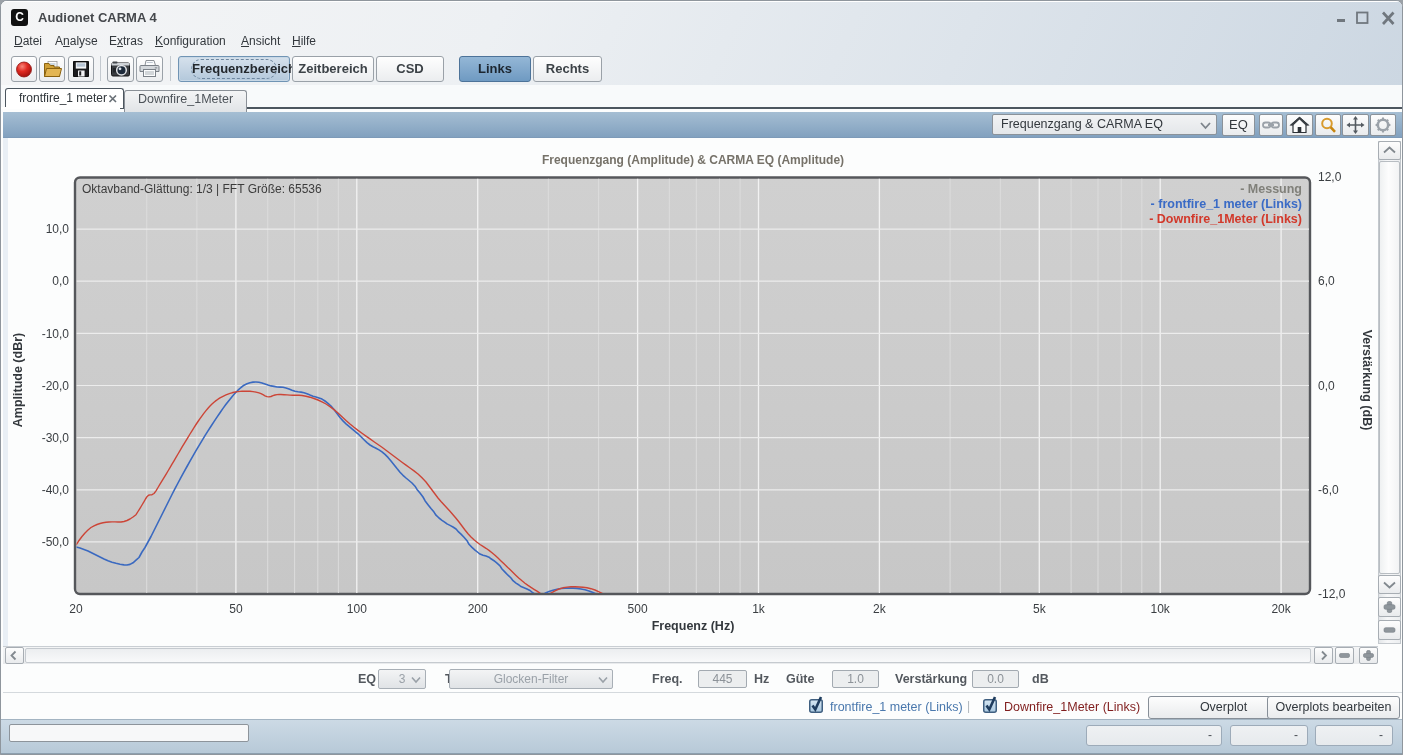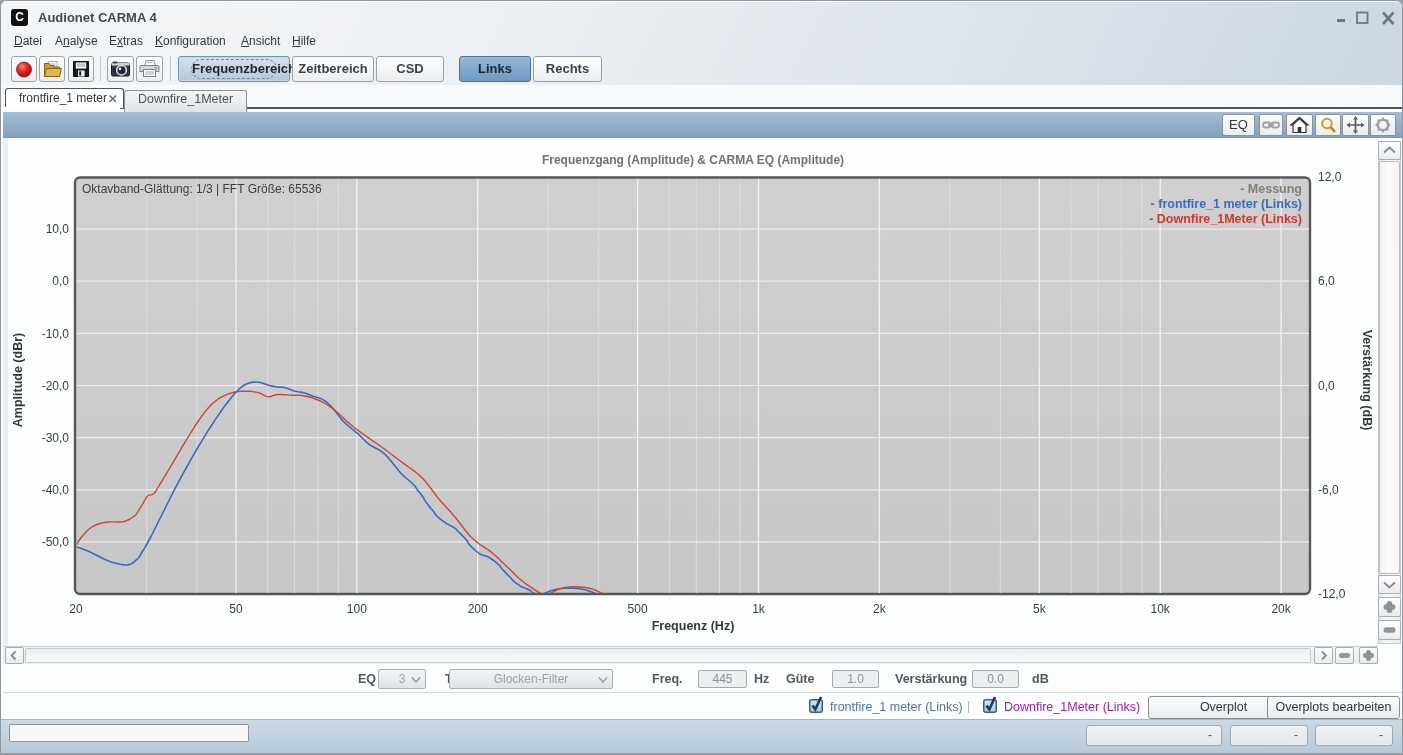--- a/index.html
+++ b/index.html
@@ -118,20 +118,25 @@
 <div id="tabline"></div>
 <div id="tab2">Downfire_1Meter</div>
 <div id="tab1"><span style="margin-left:13px;">frontfire_1 meter</span>
 <svg style="position:absolute;right:5px;top:5px;" width="10" height="10" xmlns="http://www.w3.org/2000/svg">
         <path d="M1.5 1.5 L8 8 M8 1.5 L1.5 8" stroke="#686f76" stroke-width="1.6"></path>
       </svg>
 </div>
 <div id="tab1c"></div>
 
 <div id="bluebar"></div>
+<div id="combo"><span style="margin-left:8px;">Frequenzgang &amp; CARMA EQ</span>
+<svg style="position:absolute;right:5px;top:6px;" width="11" height="9" xmlns="http://www.w3.org/2000/svg">
+        <path d="M1 2 L5.5 7 L10 2" stroke="#7d848b" stroke-width="1.8" fill="none"></path>
+      </svg>
+</div>
 <div class="bbtn" style="left:1221px;width:33px;font-size:13px;color:#33383d;text-align:center;line-height:20px;">EQ</div>
 <div class="bbtn" style="left:1258px;width:24px;">
 <svg width="22" height="20" viewBox="0 0 22 20" xmlns="http://www.w3.org/2000/svg">
         <g stroke="#9ba2a9" stroke-width="1.8" fill="none">
           <rect x="3" y="7.5" width="7.5" height="5" rx="2.5"></rect>
           <rect x="11.5" y="7.5" width="7.5" height="5" rx="2.5"></rect>
           <line x1="8" y1="10" x2="14" y2="10"></line>
         </g>
       </svg>
 </div>
@@ -346,21 +351,21 @@
       </defs>
       <rect x="0.75" y="6.75" width="12.5" height="12.5" rx="2" fill="url(#cbg)" stroke="#3f5f80" stroke-width="1.5"></rect>
       <path d="M3.5 12.5 L6.3 16.5 L12 4" stroke="#1e3c5e" stroke-width="2.6" fill="none"></path>
     </svg>
 <div style="position:absolute;left:829px;top:699px;font-size:12.5px;color:#4a78ad;">frontfire_1 meter (Links)</div>
 <div style="position:absolute;left:966px;top:698px;font-size:12px;color:#b0b6bc;">|</div>
 <svg style="position:absolute;left:982px;top:692px;" width="16" height="20" xmlns="http://www.w3.org/2000/svg">
       <rect x="0.75" y="6.75" width="12.5" height="12.5" rx="2" fill="url(#cbg)" stroke="#3f5f80" stroke-width="1.5"></rect>
       <path d="M3.5 12.5 L6.3 16.5 L12 4" stroke="#1e3c5e" stroke-width="2.6" fill="none"></path>
     </svg>
-<div style="position:absolute;left:1003px;top:699px;font-size:12.5px;color:#a21caf;">Downfire_1Meter (Links)</div>
+<div style="position:absolute;left:1003px;top:699px;font-size:12.5px;color:#7f1d1d;">Downfire_1Meter (Links)</div>
 <div class="obtn" style="left:1147px;width:123px;padding-left:28px;">Overplot erzeugen</div>
 <div class="obtn" style="left:1266px;width:133px;">Overplots bearbeiten</div>
 
 <div style="position:absolute;left:0;top:718px;width:1403px;height:36px;background:linear-gradient(#ccdae5,#b6c8d7);border-top:1px solid #a3b4c2;"></div>
 <div style="position:absolute;left:8px;top:723px;width:240px;height:18px;background:#f7f8f9;border:1px solid #8d949b;border-radius:2px;"></div>
 <div class="vbox" style="left:1085px;width:136px;"><span style="margin-right:9px;">-</span></div>
 <div class="vbox" style="left:1229px;width:78px;"><span style="margin-right:9px;">-</span></div>
 <div class="vbox" style="left:1314px;width:78px;"><span style="margin-right:9px;">-</span></div>
 <div style="position:absolute;left:0;top:752px;width:1403px;height:1px;background:#8da0af;"></div>
 </div>

